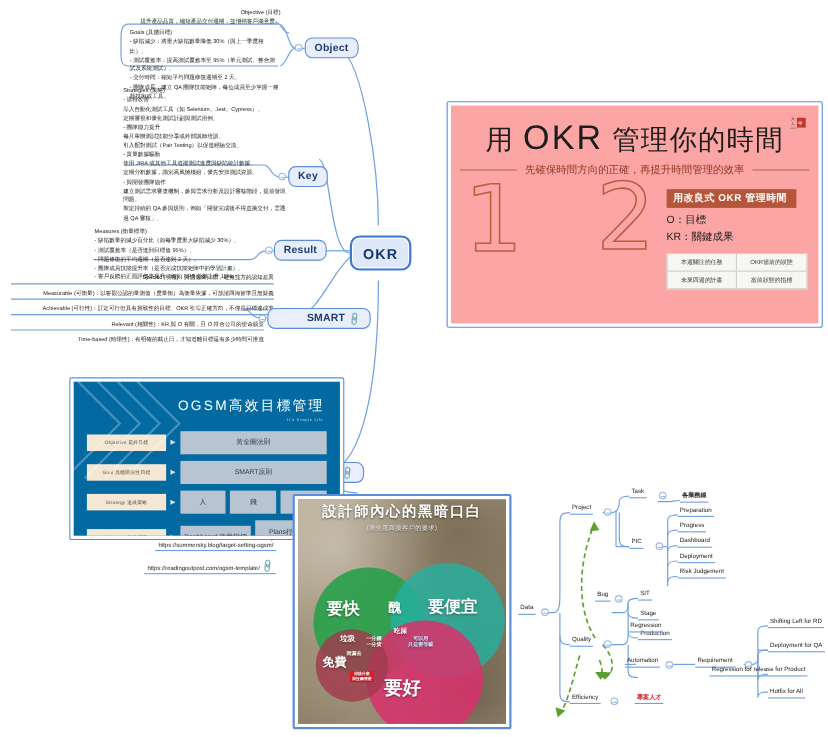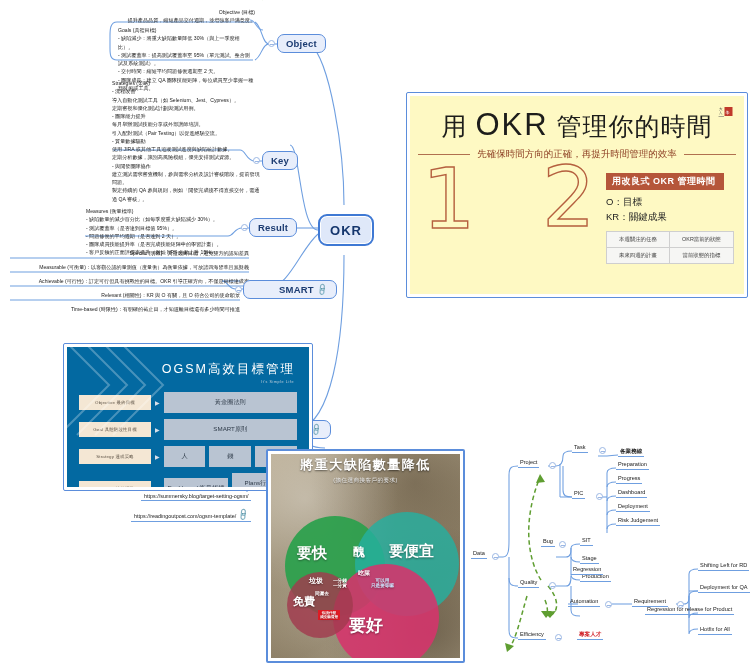--- a/index.html
+++ b/index.html
@@ -49,21 +49,21 @@
   
   .urlchip {
     position:absolute; font-size:5.4px; color:#222; background:#fff;
     border-bottom:1.1px solid #6f9fe0; padding:1px 3px; white-space:nowrap;
   }
 
   
   .imgframe { position:absolute; border:1.6px solid #5b8ddb; background:#fff; padding:3px; border-radius:2px; }
 
   
-  .okrslide { width:100%; height:100%; background:#fef9c3; position:relative; overflow:hidden; }
+  .okrslide { width:100%; height:100%; background:#fca5a5; position:relative; overflow:hidden; }
   .okr-title { text-align:center; padding-top:11px; font-size:25px; letter-spacing:1px; color:#1d1d1b; font-weight:400; }
   .okr-title .big { font-size:31px; letter-spacing:2px; }
   .okr-sub { display:flex; align-items:center; justify-content:center; gap:7px; margin-top:5px; font-size:9.5px; color:#8a3b20; }
   .okr-sub::before, .okr-sub::after { content:""; height:1px; width:52px; background:#b0704f; display:block; }
   .okr-stamp { position:absolute; right:11px; top:9px; width:15px; height:17px; }
   .okr-body { display:flex; margin-top:9px; padding:0 10px; position:relative; }
   .okr-col { position:relative; flex:1; }
   .numeral { position:absolute; font-size:84px; line-height:.8; color:transparent;
     -webkit-text-stroke:1.4px #b5603f; font-family:"DejaVu Sans",sans-serif; font-weight:400; }
   .ribbon {
@@ -367,21 +367,21 @@
           <div class="ogsm-cell">Dashboard 衡量指標</div>
           <div class="ogsm-cell" style="white-space:pre-line;">Plans行動計畫
 （5W1H）</div>
         </div>
       </div>
     </div>
   </div>
 
   <div class="imgframe" style="left:266px; top:449px; width:199px; height:214px; border-width:2.2px;">
     <div class="eds">
-      <div class="eds-t2">將重大缺陷數量降低</div>
+      <div class="eds-t2">設計師內心的黑暗口白</div>
       <div class="eds-t3">(擔任選商接客戶的要求)</div>
 
       <div class="circ" style="left:14px; top:62px; width:100px; height:100px; background:#2ba04c;"></div>
       <div class="circ" style="left:84px; top:58px; width:104px; height:104px; background:#24b0a0; opacity:.82;"></div>
       <div class="circ" style="left:62px; top:110px; width:106px; height:106px; background:#d6336c; opacity:.88;"></div>
       <div class="circ" style="left:16px; top:118px; width:66px; height:66px; background:#a13a4e; opacity:.82;"></div>
 
       <div class="vlab" style="left:26px; top:90px; font-size:15px;">要快</div>
       <div class="vlab" style="left:118px; top:88px; font-size:15px;">要便宜</div>
       <div class="vlab" style="left:78px; top:160px; font-size:17px;">要好</div>

